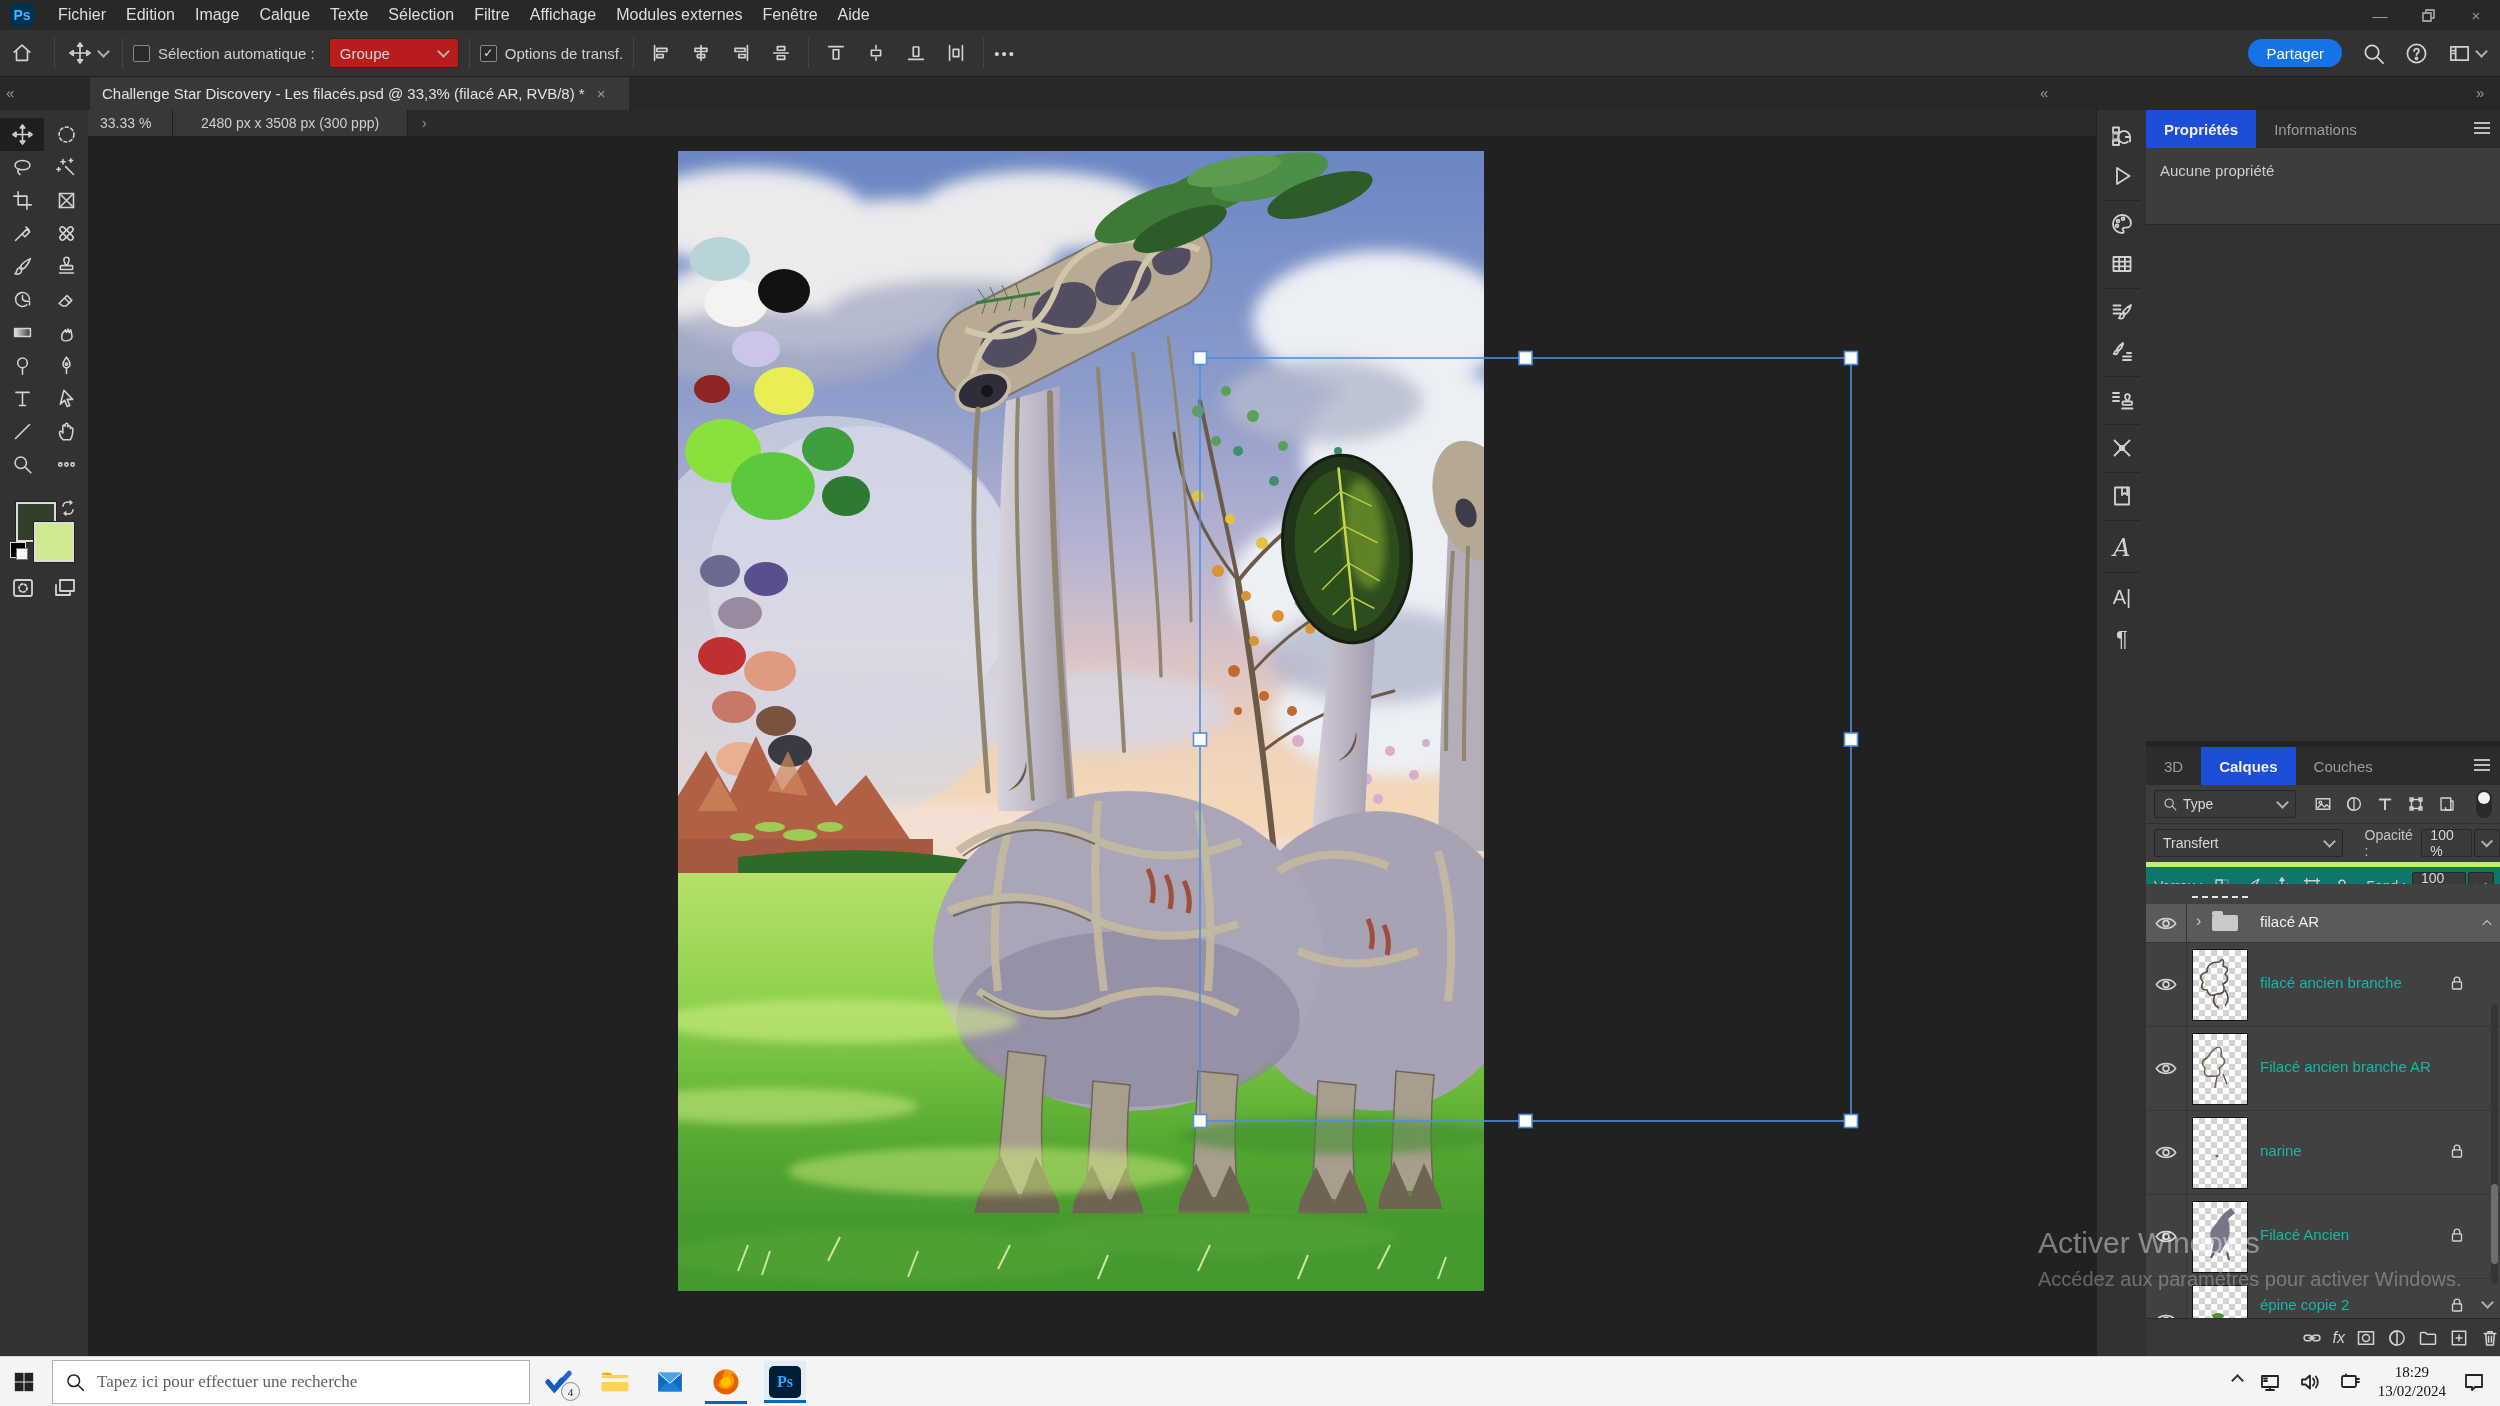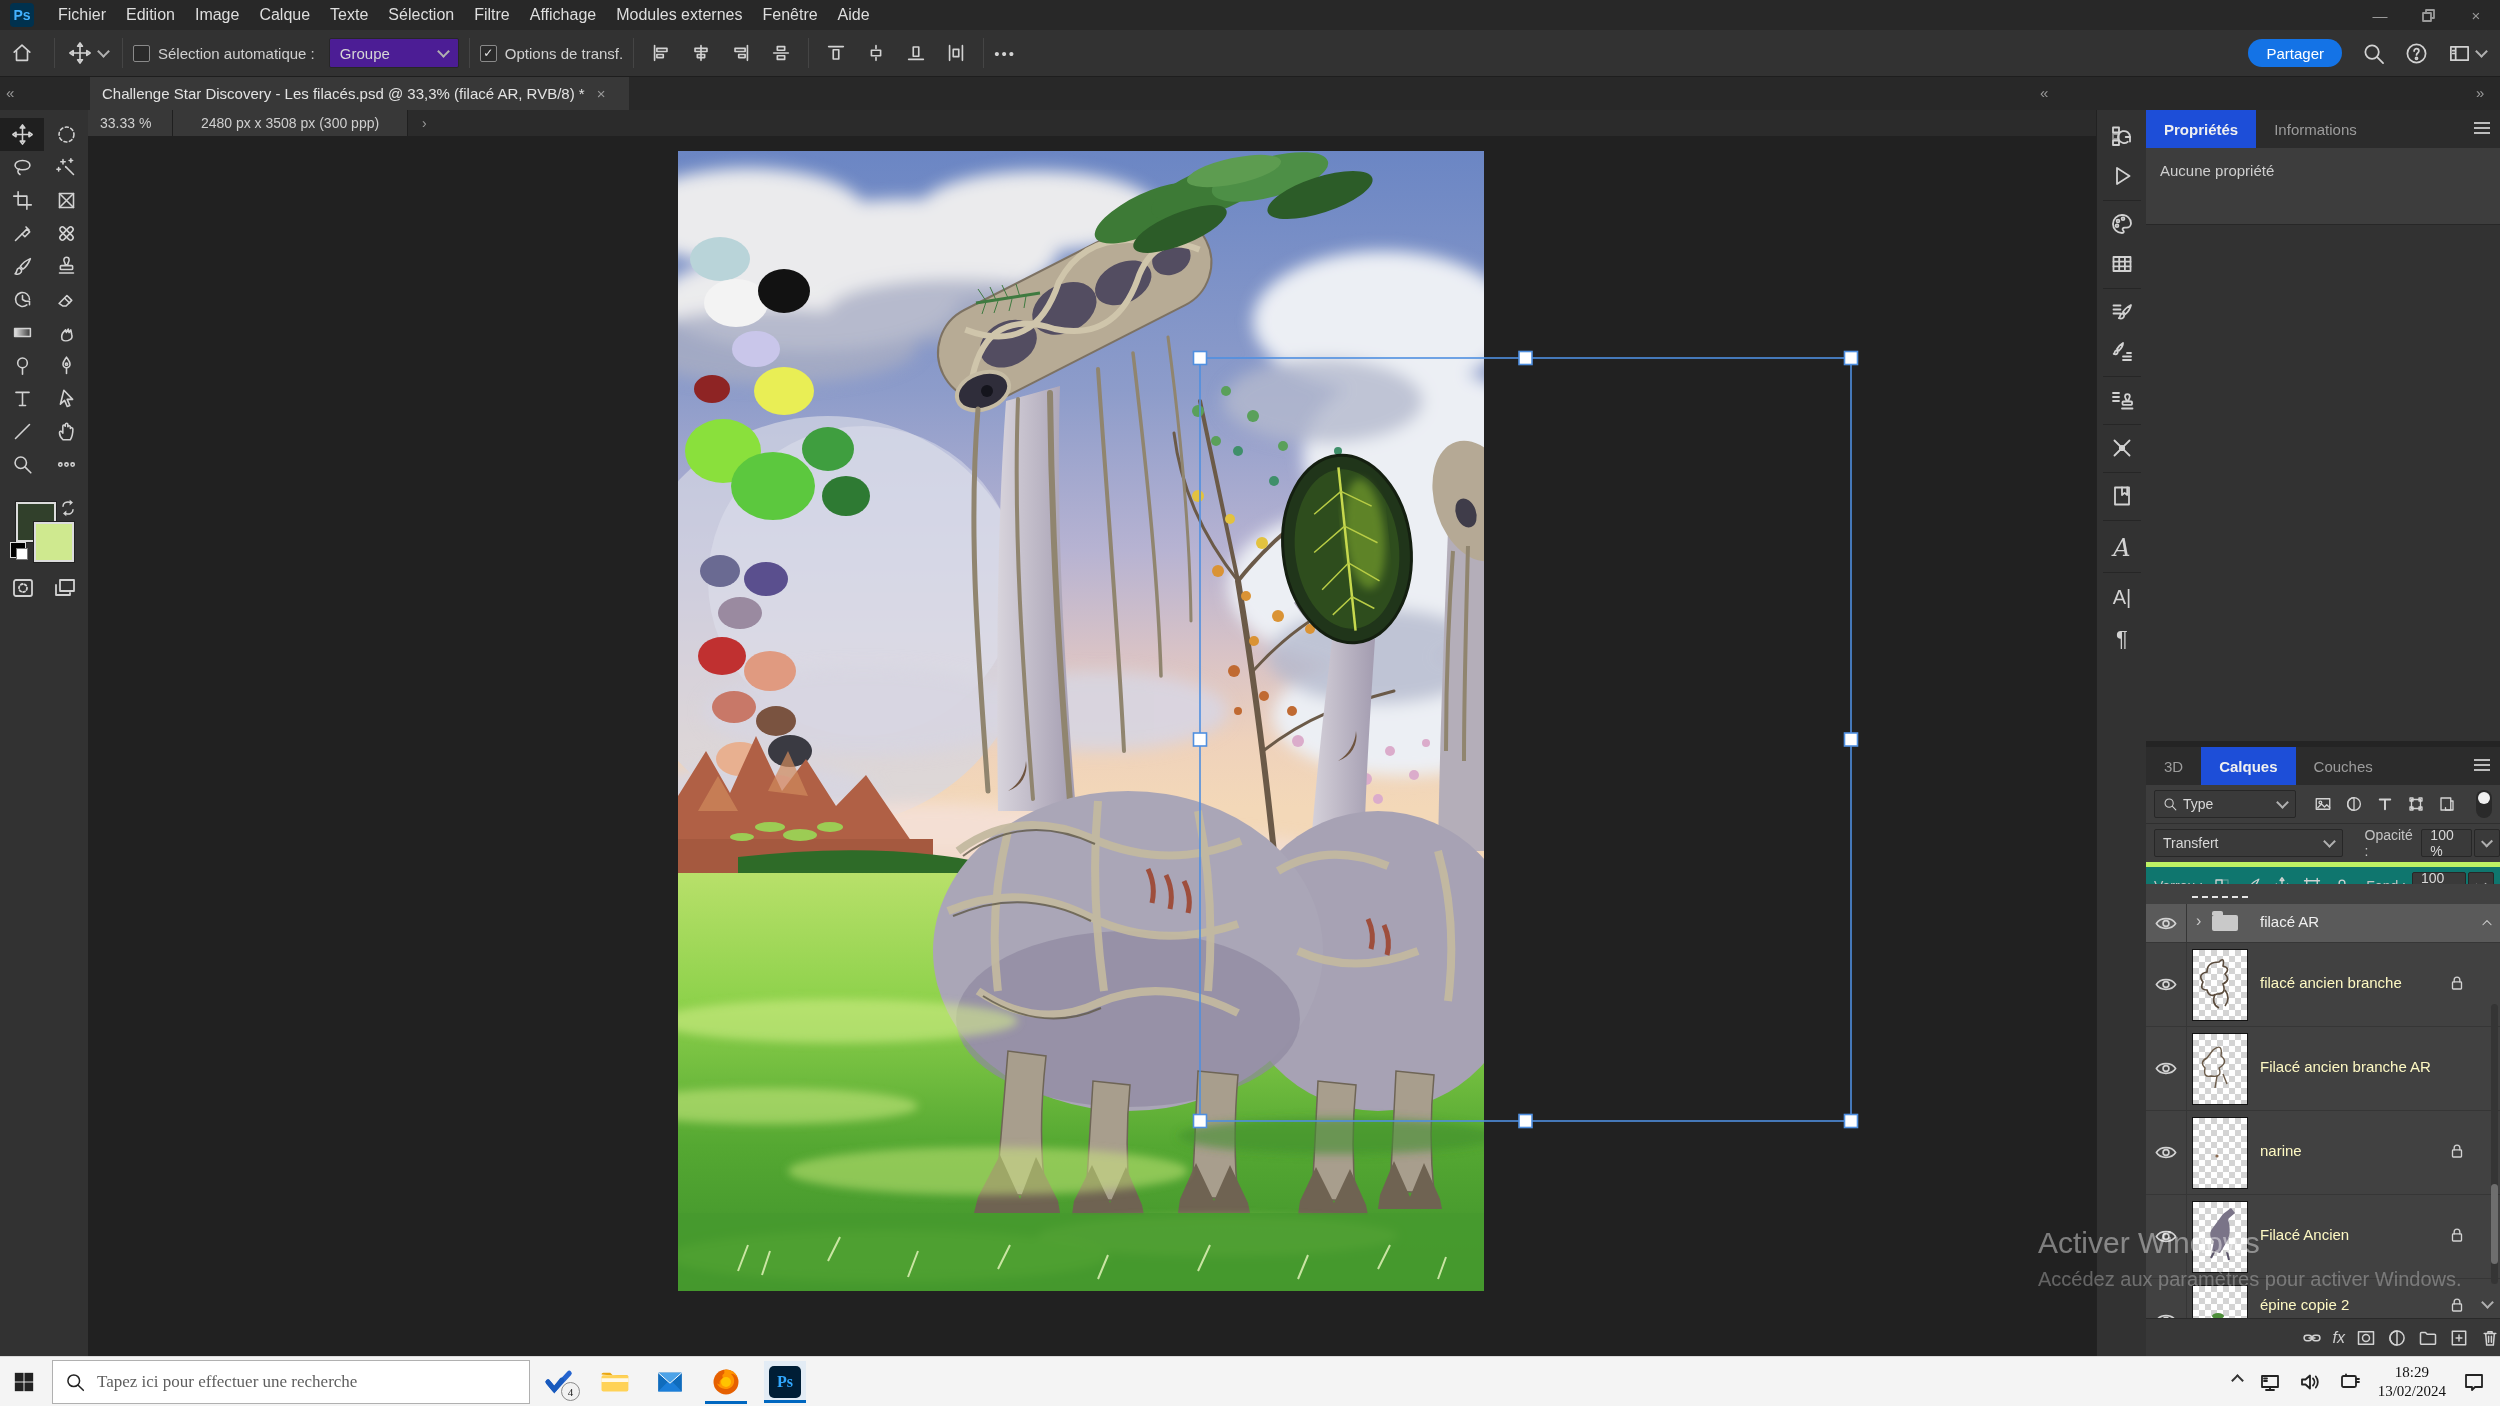--- a/index.html
+++ b/index.html
@@ -18,21 +18,21 @@
     color:#43b2ff;font-weight:bold;font-size:14px;display:flex;align-items:center;justify-content:center;}
   .menu-item{padding:0 10px;font-size:16px;color:#dedede;}
   #win-controls{margin-left:auto;display:flex;align-items:center;height:30px;}
   .winbtn{width:48px;height:30px;display:flex;align-items:center;justify-content:center;color:#9a9a9a;font-size:15px;}
   
   #optionsbar{left:0;top:30px;width:2500px;height:46px;background:#323232;border-bottom:1px solid #1e1e1e;
     display:flex;align-items:center;}
   .opt-sep{width:1px;height:30px;background:#454545;margin:0 10px;}
   .checkbox{width:15px;height:15px;border:1px solid #8a8a8a;border-radius:2px;background:#2a2a2a;
     display:inline-flex;align-items:center;justify-content:center;font-size:12px;color:#e8e8e8;margin-right:8px;}
-  .dropdown{background:#4c1d95;border:1px solid #272727;border-radius:2px;height:28px;
+  .dropdown{background:#b91c1c;border:1px solid #272727;border-radius:2px;height:28px;
     display:flex;align-items:center;padding:0 10px;gap:12px;}
   #share-btn{background:#1473e6;color:#fff;border-radius:14px;height:28px;padding:0 18px;
     display:flex;align-items:center;font-size:15px;}
   .opt-label{color:#cfcfcf;font-size:15px;}
   
   #tabstrip{left:0;top:77px;width:2500px;height:33px;background:#282828;display:flex;}
   #doc-tab{margin-left:90px;width:515px;height:33px;background:#383838;display:flex;align-items:center;
     padding:0 12px;font-size:15px;color:#e2e2e2;gap:12px;}
   .collapse-glyph{color:#9a9a9a;font-size:15px;}
   
@@ -67,21 +67,21 @@
   .mini{width:18px;height:18px;}
   
   #layerlist{position:absolute;left:0;top:774px;width:354px;height:434px;background:#414141;overflow:hidden;}
   .lrow{position:absolute;left:0;width:354px;border-bottom:1px solid #363636;}
   .eyecell{position:absolute;left:0;top:0;bottom:0;width:40px;border-right:1px solid #363636;
     display:flex;align-items:center;justify-content:center;}
   .thumb{position:absolute;left:46px;width:54px;height:70px;background:#fff;border:1px solid #141414;
     background-image:linear-gradient(45deg,#d4d4d4 25%,transparent 25%,transparent 75%,#d4d4d4 75%),
       linear-gradient(45deg,#d4d4d4 25%,transparent 25%,transparent 75%,#d4d4d4 75%);
     background-size:12px 12px;background-position:0 0,6px 6px;}
-  .lname{position:absolute;left:114px;font-size:15px;color:#fef9c3;white-space:nowrap;}
+  .lname{position:absolute;left:114px;font-size:15px;color:#14b8a6;white-space:nowrap;}
   .lock{position:absolute;right:34px;width:18px;height:18px;}
   #layersfooter{position:absolute;left:0;top:1208px;width:354px;height:38px;background:#383838;
     border-top:1px solid #2a2a2a;display:flex;align-items:center;justify-content:flex-end;gap:11px;padding-right:10px;}
   #layersfooter svg{width:20px;height:20px;}
   .fx-label{font-style:italic;font-size:16px;color:#cfcfcf;}
   
   #transform-overlay{left:0;top:0;}
   
   #watermark{left:1992px;top:1226px;width:470px;pointer-events:none;z-index:50;margin-left:46px;}
   #wm1{font-size:30px;color:rgba(255,255,255,.42);}

